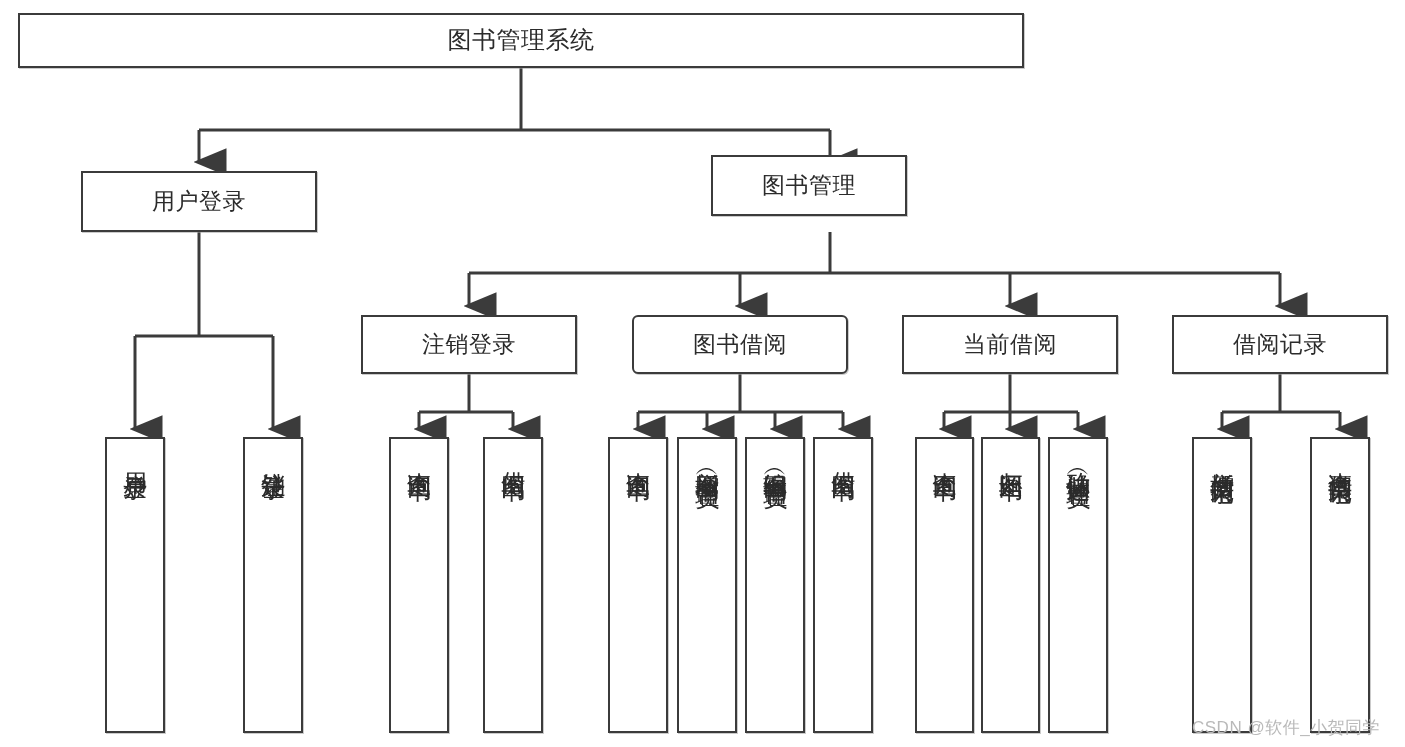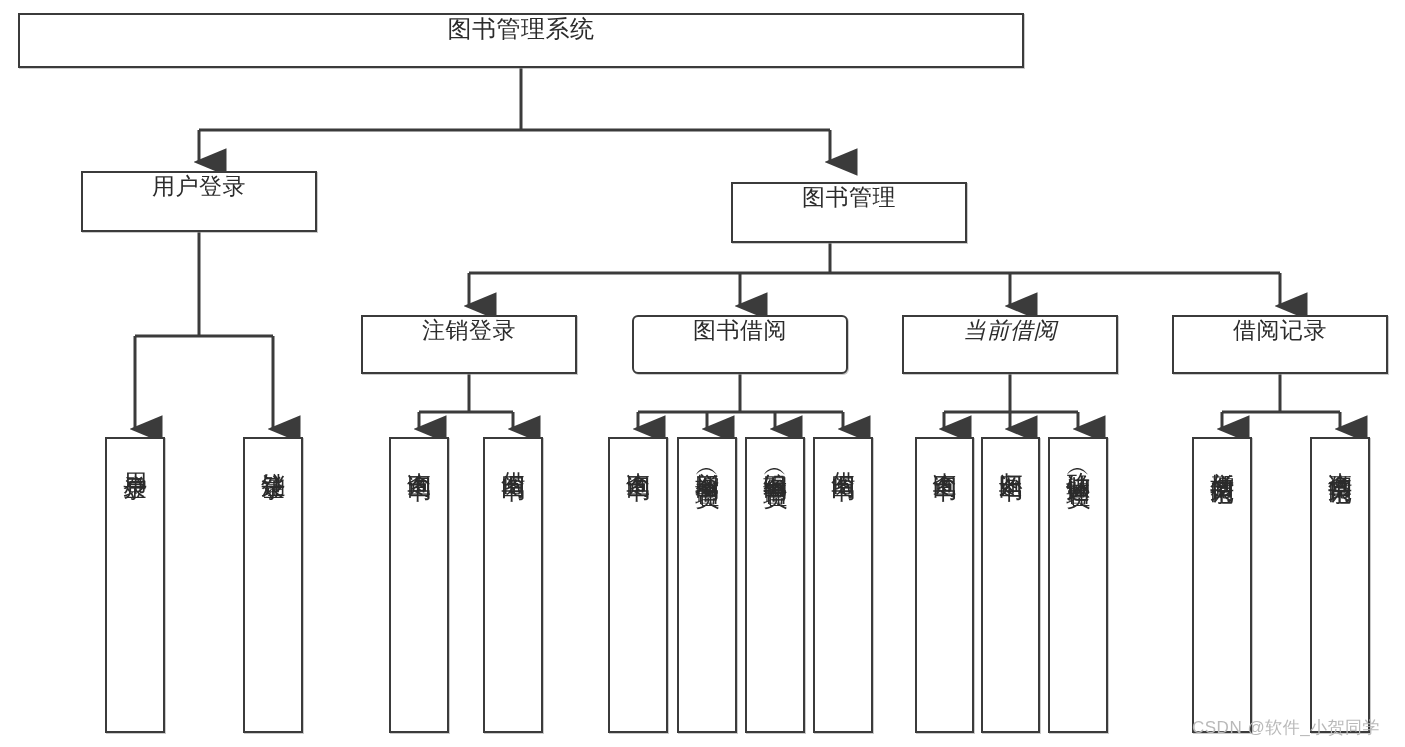--- a/index.html
+++ b/index.html
@@ -26,21 +26,21 @@
     height: 747px;
     pointer-events: none;
   }
   .node {
     position: absolute;
     box-sizing: border-box;
     background: #ffffff;
     border: 2px solid #3b3b3b;
     box-shadow: 1px 1px 0 0 rgba(160,160,160,0.55);
     display: flex;
-    align-items: flex-start;
+    align-items: center;
     justify-content: center;
     color: #2b2b2b;
   }
   .node .label {
     text-align: center;
     line-height: 1.18;
     letter-spacing: 0.5px;
   }
   
   .node.h .label {
@@ -129,31 +129,31 @@
     </g>
   </svg>
 
   <div class="node h root" style="left:18px; top:13px; width:1006px; height:55px;">
     <span class="label">图书管理系统</span>
   </div>
 
   <div class="node h" style="left:81px; top:171px; width:236px; height:61px;">
     <span class="label">用户登录</span>
   </div>
-  <div class="node h" style="left:711px; top:182px; width:236px; height:61px;margin-left:20px;">
+  <div class="node h" style="left:711px; top:155px; width:196px; height:61px;">
     <span class="label">图书管理</span>
   </div>
 
   <div class="node h" style="left:361px; top:315px; width:216px; height:59px;">
     <span class="label">注销登录</span>
   </div>
   <div class="node h" style="left:632px; top:315px; width:216px; height:59px;border-radius:6px;">
     <span class="label">图书借阅</span>
   </div>
-  <div class="node h" style="left:902px; top:315px; width:216px; height:59px;font-style:italic;">
+  <div class="node h" style="left:902px; top:315px; width:216px; height:59px;">
     <span class="label">当前借阅</span>
   </div>
   <div class="node h" style="left:1172px; top:315px; width:216px; height:59px;">
     <span class="label">借阅记录</span>
   </div>
 
   <div class="node v" style="left:105px; top:437px; width:60px; height:296px;">
     <span class="label">用户登录</span>
   </div>
   <div class="node v" style="left:243px; top:437px; width:60px; height:296px;">

